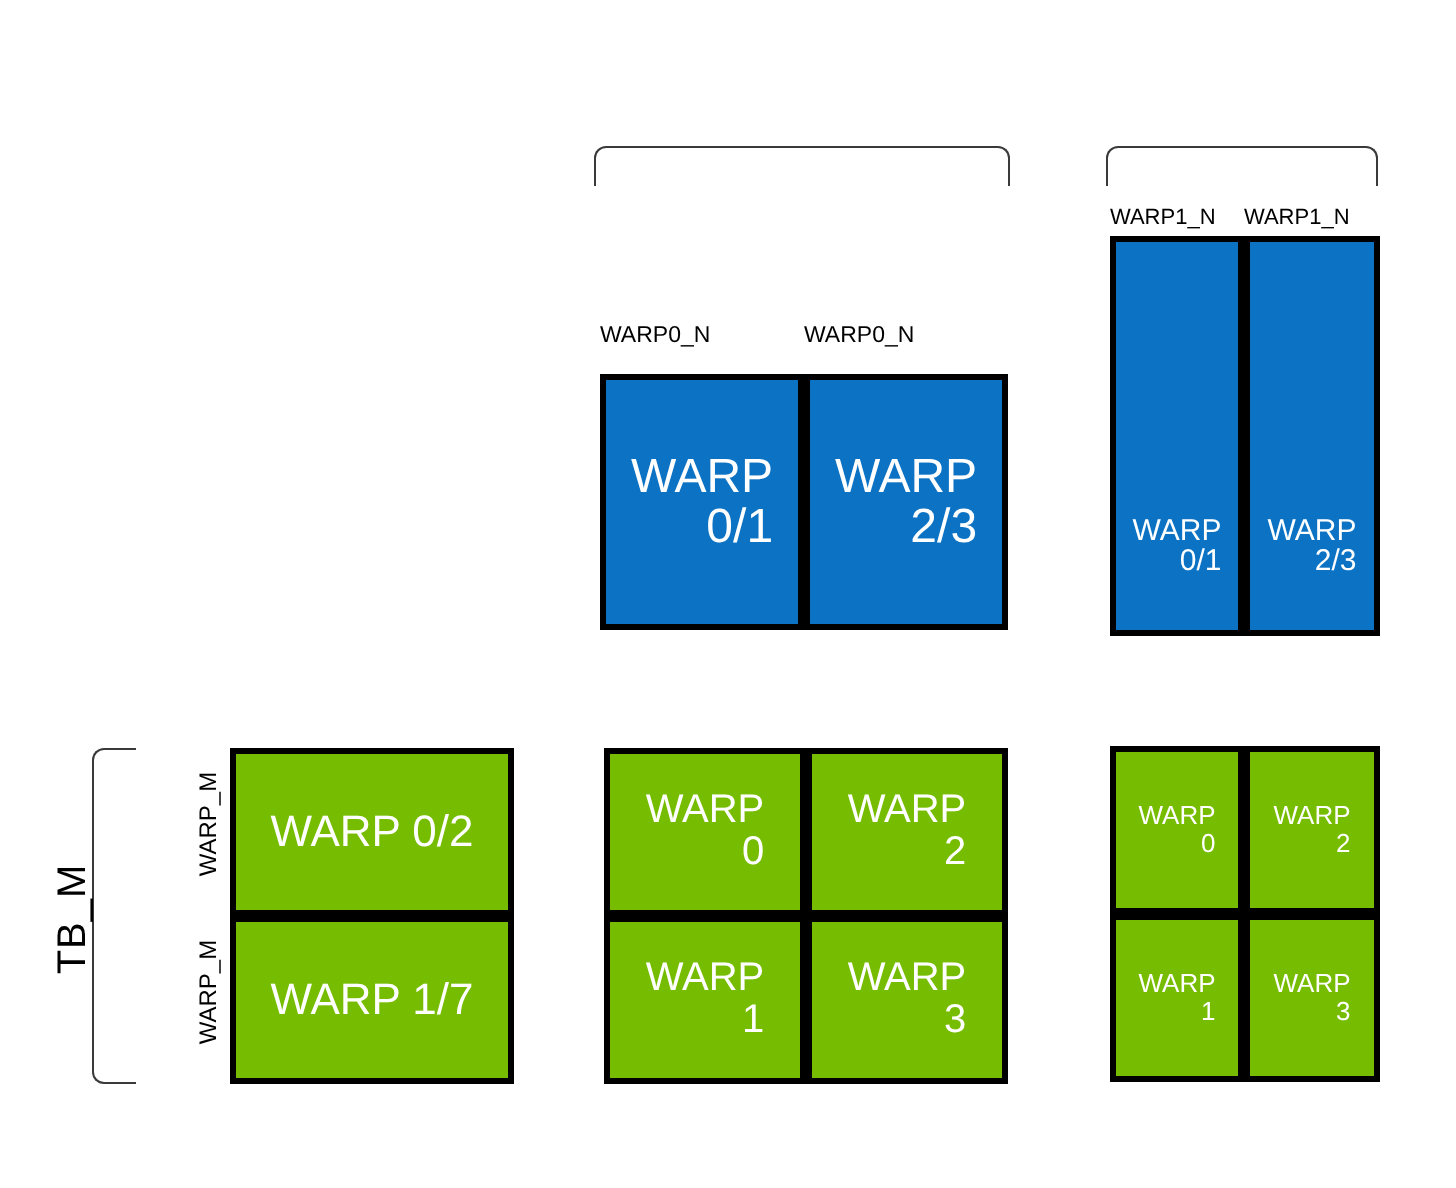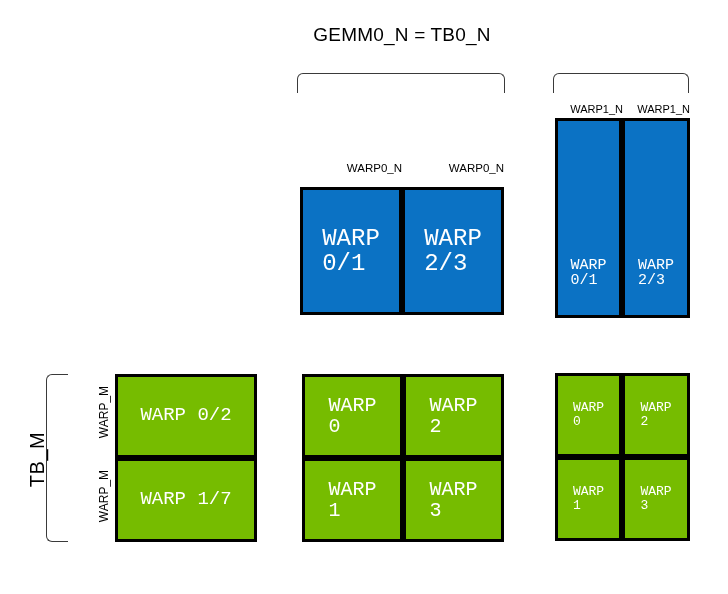--- a/index.html
+++ b/index.html
@@ -25,21 +25,21 @@
     letter-spacing: 0.2px;
     text-align: center;
     white-space: pre-line;
   }
 
   
   .ticklabel {
     color: #000000;
     font-size: 11.5px;
     line-height: 14px;
-    text-align: right;
+    text-align: left;
     white-space: nowrap;
   }
   .ticklabel.small { font-size: 11px; }
 
   
   .vlabel {
     color: #000000;
     text-align: center;
     white-space: nowrap;
     transform-origin: 50% 50%;
@@ -73,44 +73,42 @@
     background: #000000;
   }
   .block.rows { flex-direction: column; }
   .col { display: flex; flex-direction: column; }
 
   .cell {
     box-sizing: border-box;
     display: flex;
     align-items: center;
     justify-content: center;
-    text-align: left;
+    text-align: right;
     color: #ffffff;
     border: 3px solid #000000;
     white-space: pre-line;
     line-height: 1.05;
-    font-family: Liberation Mono, monospace;
   }
   .cell.blue  { background: #0B72C4; }
   .cell.green { background: #76BC00; }
 
   .f24 { font-size: 24px; }
-  .f22 { font-size: 19px; }
+  .f22 { font-size: 22px; }
   .f20 { font-size: 20px; }
   .f15 { font-size: 15px; }
   .f13 { font-size: 13px; }
 
   .align-lower { align-items: flex-end; padding-bottom: 26px; }
 </style>
 </head>
 <body>
 
 <div id="canvas">
 
-  <div class="abs headline" style="left:288px; top:22px; width:228px;">GEMM0_N = TB0_N</div>
 
 
   <div class="abs hbracket" style="left:297px; top:73px; width:208px; height:20px;"></div>
 
   <div class="abs hbracket" style="left:553px; top:73px; width:136px; height:20px;"></div>
 
   <div class="abs ticklabel small" style="left:555px; top:102px; width:68px;">WARP1_N</div>
   <div class="abs ticklabel small" style="left:622px; top:102px; width:68px;">WARP1_N</div>
 
   <div class="abs block" style="left:555px; top:118px; width:135px; height:200px;">

